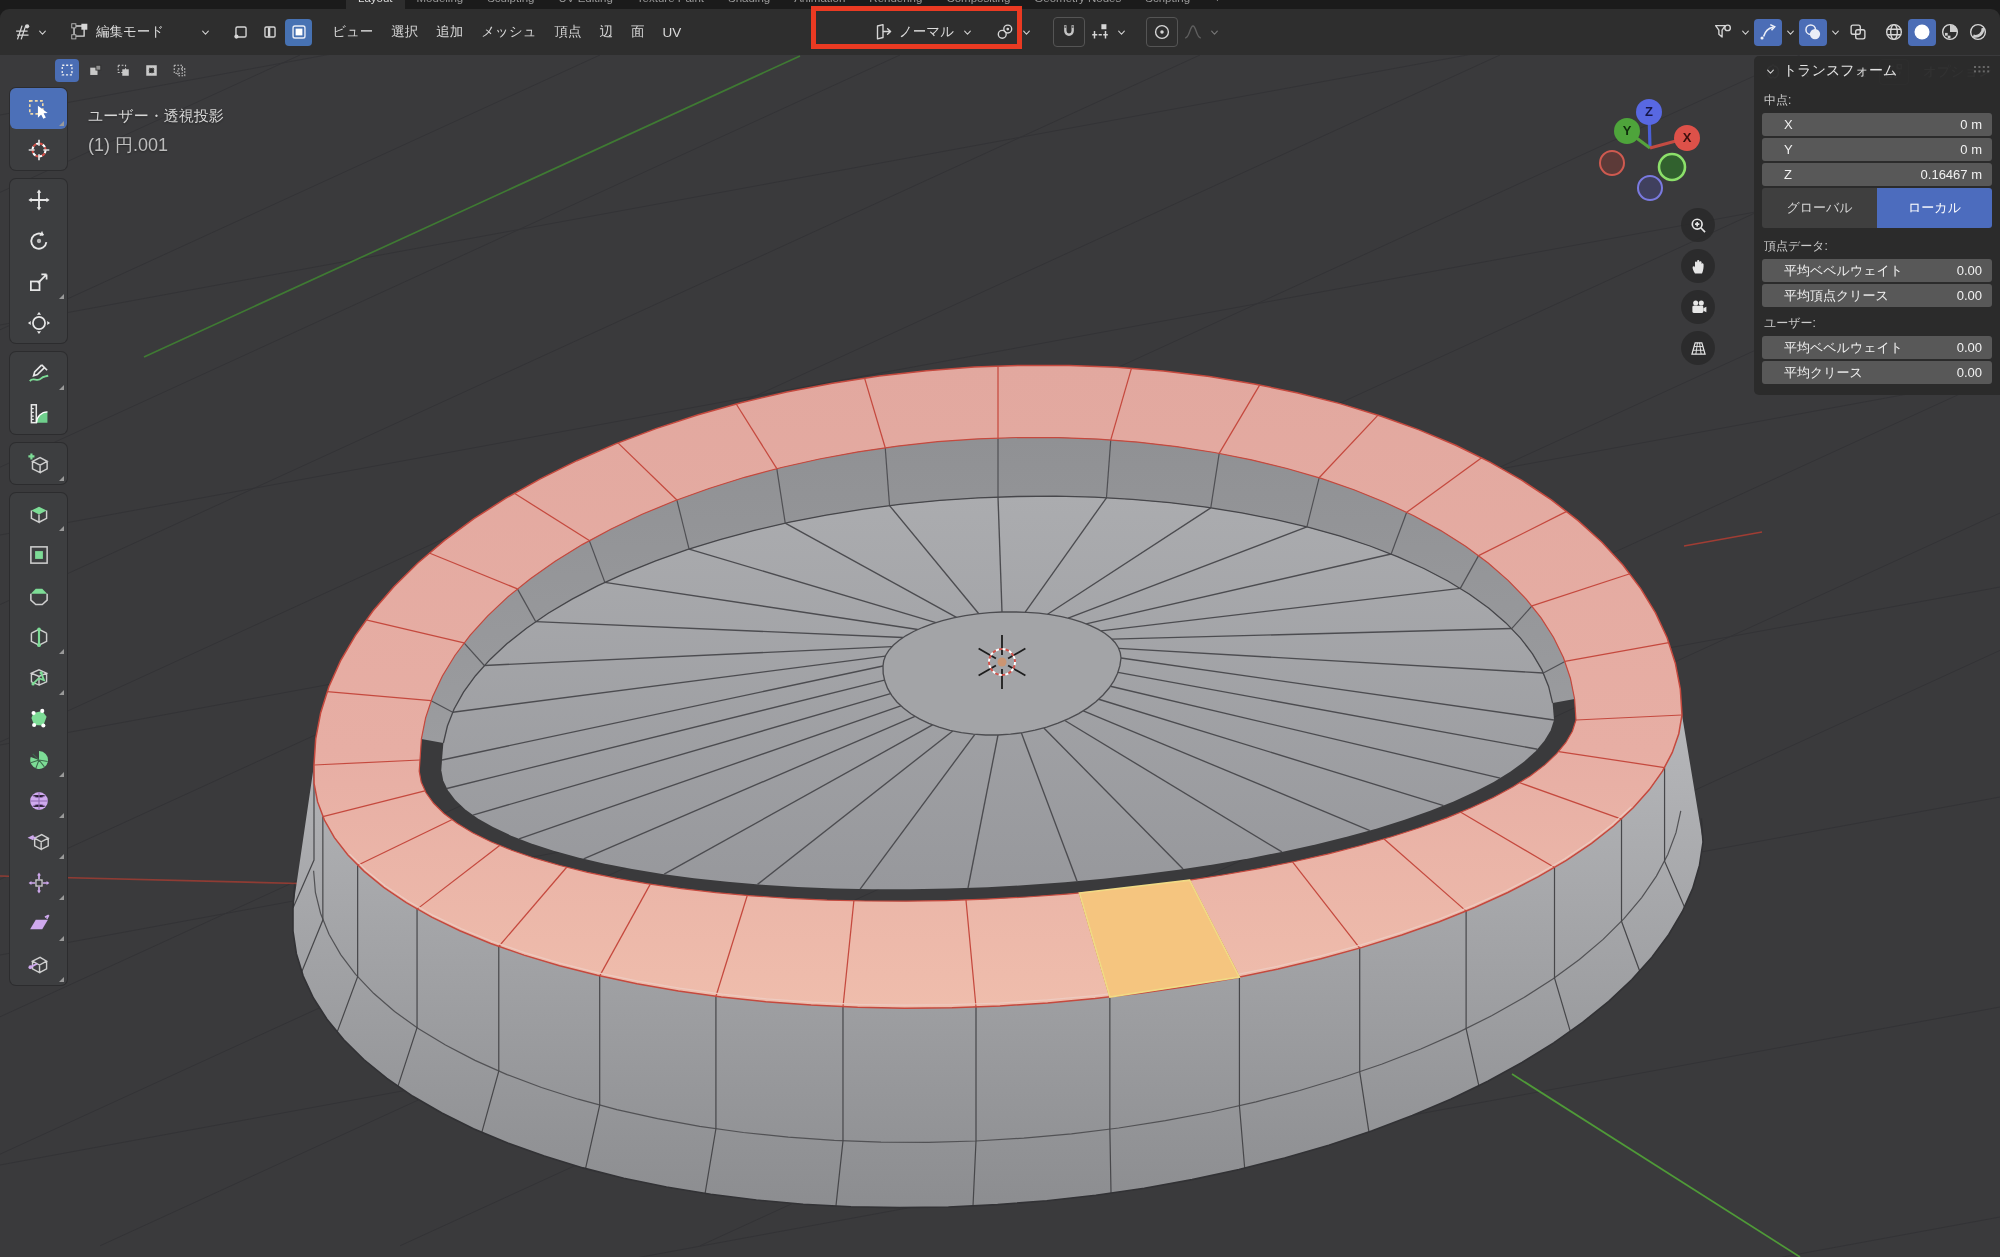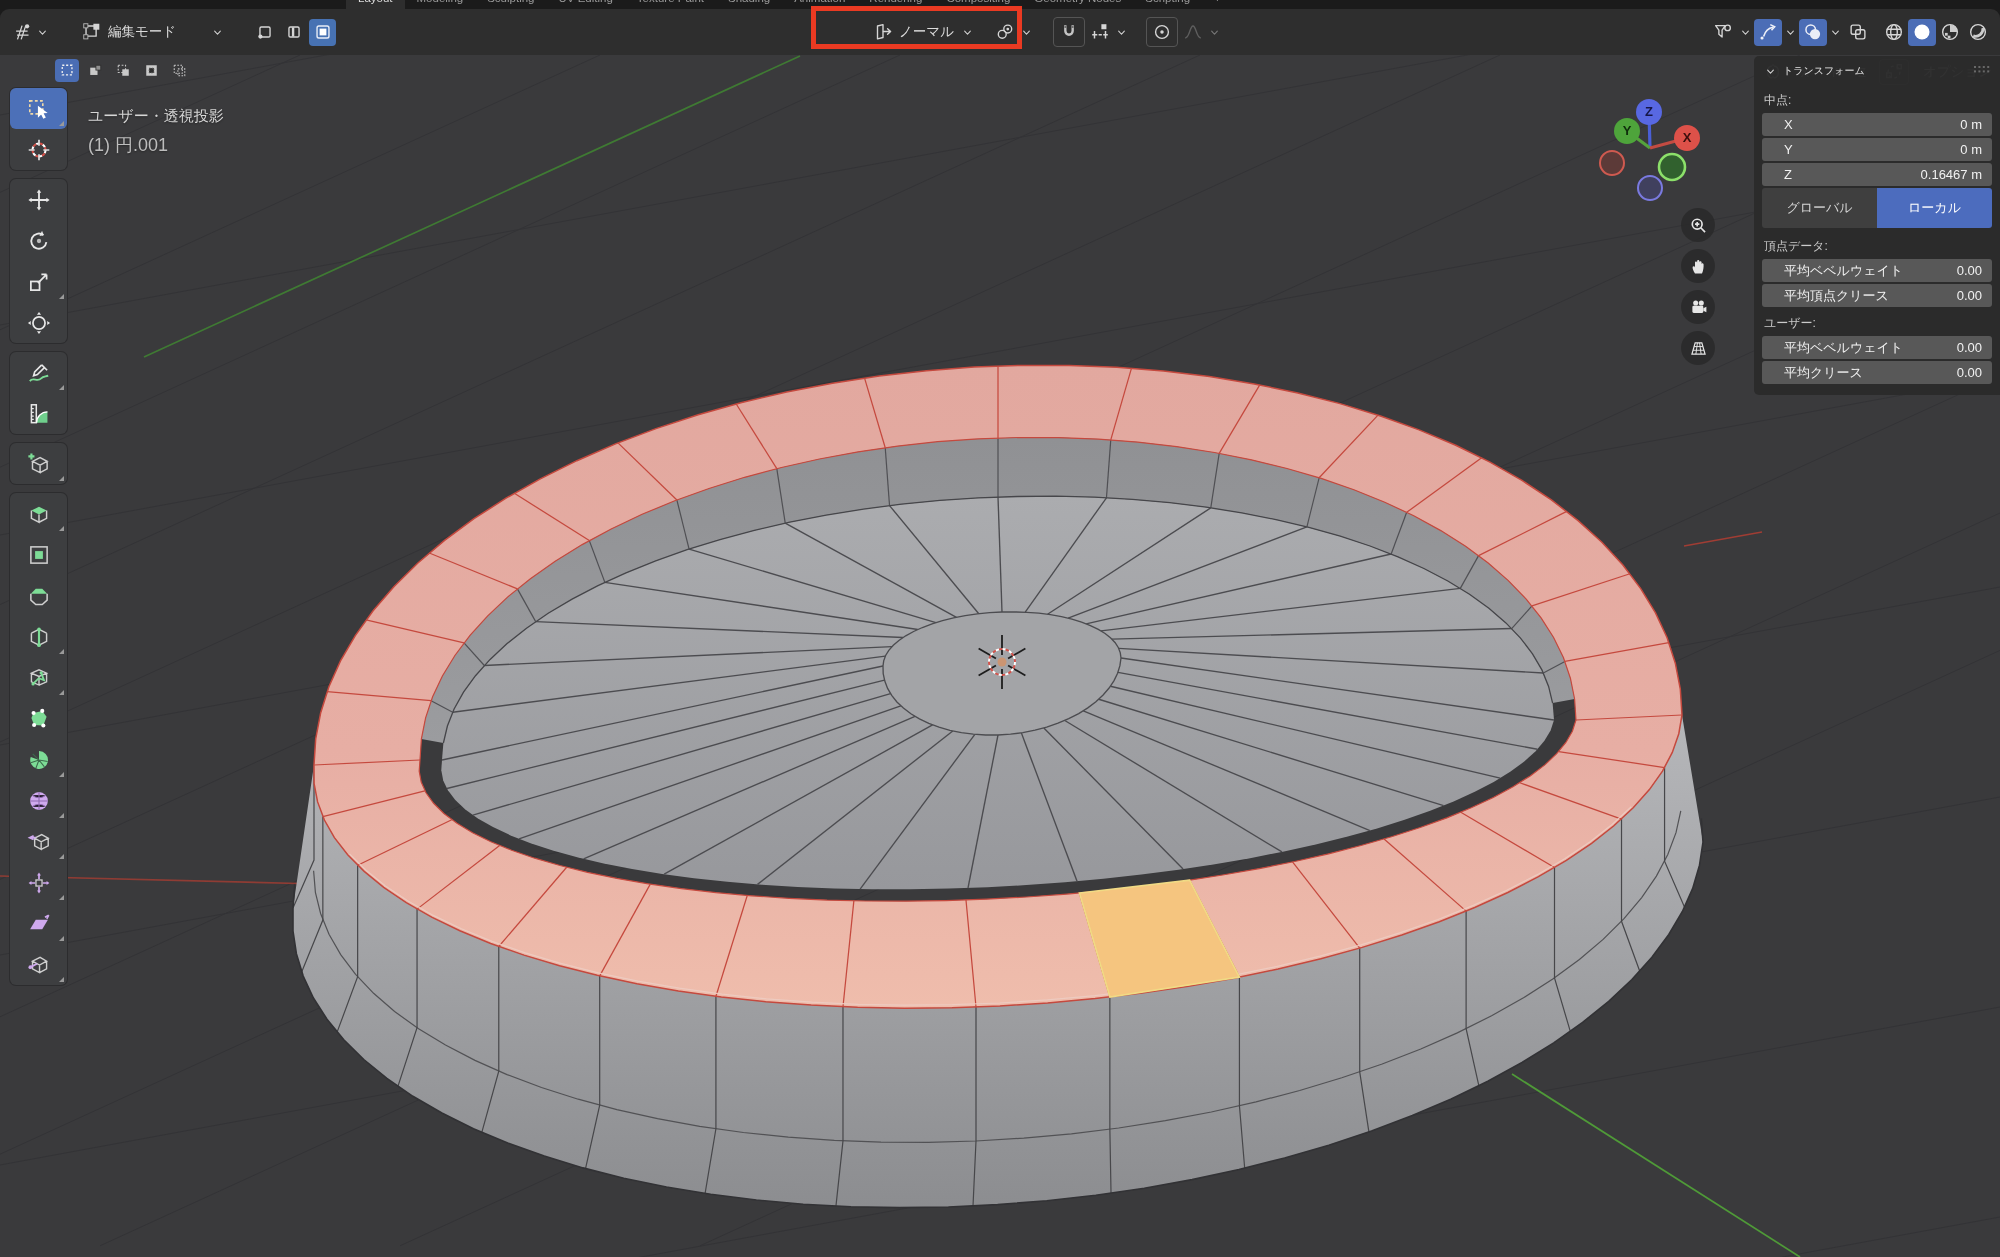--- a/index.html
+++ b/index.html
@@ -6,21 +6,21 @@
   #app{position:relative;width:2000px;height:1257px;overflow:hidden;
        font-family:"Liberation Sans","DejaVu Sans",sans-serif;color:#d8d8d8;
        -webkit-font-smoothing:antialiased;}
   
   #topstrip{position:absolute;left:0;top:0;width:2000px;height:9px;background:#1b1b1b;overflow:hidden;z-index:20;}
   #tabs{position:absolute;left:346px;top:-15px;display:flex;white-space:nowrap;}
   .wtab{font-size:11.5px;color:#9a9a9a;padding:3px 12px;line-height:21px;border-radius:6px 6px 0 0;}
   .wtab.active{background:#2e2e2e;color:#ddd;}
   
   #header{position:absolute;left:0;top:9px;width:2000px;height:46px;background:#2e2e2e;
-          border-radius:9px 9px 0 0;display:flex;align-items:center;z-index:30;gap:12px;}
+          border-radius:9px 9px 0 0;display:flex;align-items:center;z-index:30;}
   .hgroup{display:flex;align-items:center;height:100%;}
   .hbtn{display:flex;align-items:center;gap:2px;padding:3px 4px;border-radius:4px;}
   .menu-item{font-size:13.5px;color:#d8d8d8;padding:4px 9px;border-radius:4px;}
   .ic{width:22px;height:22px;display:block;}
   .ic.small{width:17px;height:17px;}
   .selbtn{width:27px;height:27px;display:flex;align-items:center;justify-content:center;border-radius:4px;margin:0 1px;}
   .selbtn.active{background:#4772b3;}
   .iconbtn{width:28px;height:27px;display:flex;align-items:center;justify-content:center;border-radius:4px;}
   .iconbtn.active{background:#4b6db6;}
   .dd-label{font-size:13.5px;color:#dcdcdc;padding:0 3px;}
@@ -46,21 +46,21 @@
   #toolopts{position:absolute;left:55px;top:4px;z-index:7;display:flex;gap:4px;align-items:center;}
   .sopt{width:24px;height:23px;border-radius:4px;display:flex;align-items:center;justify-content:center;}
   .sopt.active{background:#4a6db4;}
   #rightopts{position:absolute;right:8px;top:3px;z-index:7;display:flex;gap:6px;align-items:center;}
   .axisbtn{font-size:13px;color:#c9c9c9;padding:3px 7px;border-radius:3px;}
   .boxbtn{border:1px solid #6b6b6b;border-radius:4px;padding:1px 3px;}
   #optionslabel{font-size:13.5px;color:#d4d4d4;margin-left:8px;}
   
   #npanel{position:absolute;right:0;top:1px;width:246px;background:#2dzzz;z-index:9;}
   #npanel{background:rgba(43,43,43,.96);border-radius:5px 0 0 5px;padding-bottom:9px;}
-  .np-title{display:flex;align-items:center;height:30px;padding:0 8px;font-size:10px;color:#e2e2e2;}
+  .np-title{display:flex;align-items:center;height:30px;padding:0 8px;font-size:14px;color:#e2e2e2;}
   .np-title .grip{margin-left:auto;opacity:.55;}
   .np-section{font-size:12px;color:#cbcbcb;padding:6px 10px 4px;}
   .np-rows{padding:0 8px;}
   .np-field{display:flex;align-items:center;background:#585858;height:23px;border-radius:3px;
             margin-bottom:2px;font-size:13px;color:#f1f1f1;}
   .np-field .fl{padding-left:22px;}
   .np-field .fv{margin-left:auto;padding-right:10px;}
   .np-seg{display:flex;height:40px;border-radius:3px;overflow:hidden;margin:2px 8px 4px;font-size:13px;}
   .np-seg .seg{flex:1;display:flex;align-items:center;justify-content:center;}
   .np-seg .seg.off{background:#3f3f3f;color:#d6d6d6;}
@@ -128,20 +128,30 @@
             <rect x="6.5" y="6.5" width="11" height="11" rx="1.5" stroke="#d6d6d6" stroke-width="1.5" fill="none" stroke-linecap="round" stroke-linejoin="round"></rect>
             <line x1="11" y1="7" x2="11" y2="17" stroke="#d6d6d6" stroke-width="2.6"></line>
           </svg>
         </div>
         <div class="selbtn active">
           <svg class="ic " viewBox="0 0 24 24">
             <rect x="5.5" y="5.5" width="13" height="13" rx="2" stroke="#e9edf7" stroke-width="1.5" fill="none"></rect>
             <rect x="8.3" y="8.3" width="7.4" height="7.4" fill="#ffffff"></rect>
           </svg>
         </div>
+      </div>
+      <div class="hgroup" style="margin-left:10px">
+        <div class="menu-item">ビュー</div>
+        <div class="menu-item">選択</div>
+        <div class="menu-item">追加</div>
+        <div class="menu-item">メッシュ</div>
+        <div class="menu-item">頂点</div>
+        <div class="menu-item">辺</div>
+        <div class="menu-item">面</div>
+        <div class="menu-item">UV</div>
       </div>
       <div class="hgroup" style="position:absolute;left:868px">
         <div class="hbtn">
           <svg class="ic " viewBox="0 0 24 24">
             <path d="M6,5.5 L12,4 V18 L6,19.5 Z" stroke="#d6d6d6" stroke-width="1.5" fill="none" stroke-linecap="round" stroke-linejoin="round"></path>
             <path d="M12.5,11.5 H19.5 M17,8.5 L20.3,11.5 17,14.5" stroke="#d6d6d6" stroke-width="1.5" fill="none" stroke-linecap="round" stroke-linejoin="round"></path>
           </svg>
           <span class="dd-label">ノーマル</span>
           <svg class="ic small" viewBox="0 0 24 24">
             <polyline points="8,10 12,14.5 16,10" stroke="#d6d6d6" stroke-width="1.5" fill="none" stroke-linecap="round" stroke-linejoin="round"></polyline>

